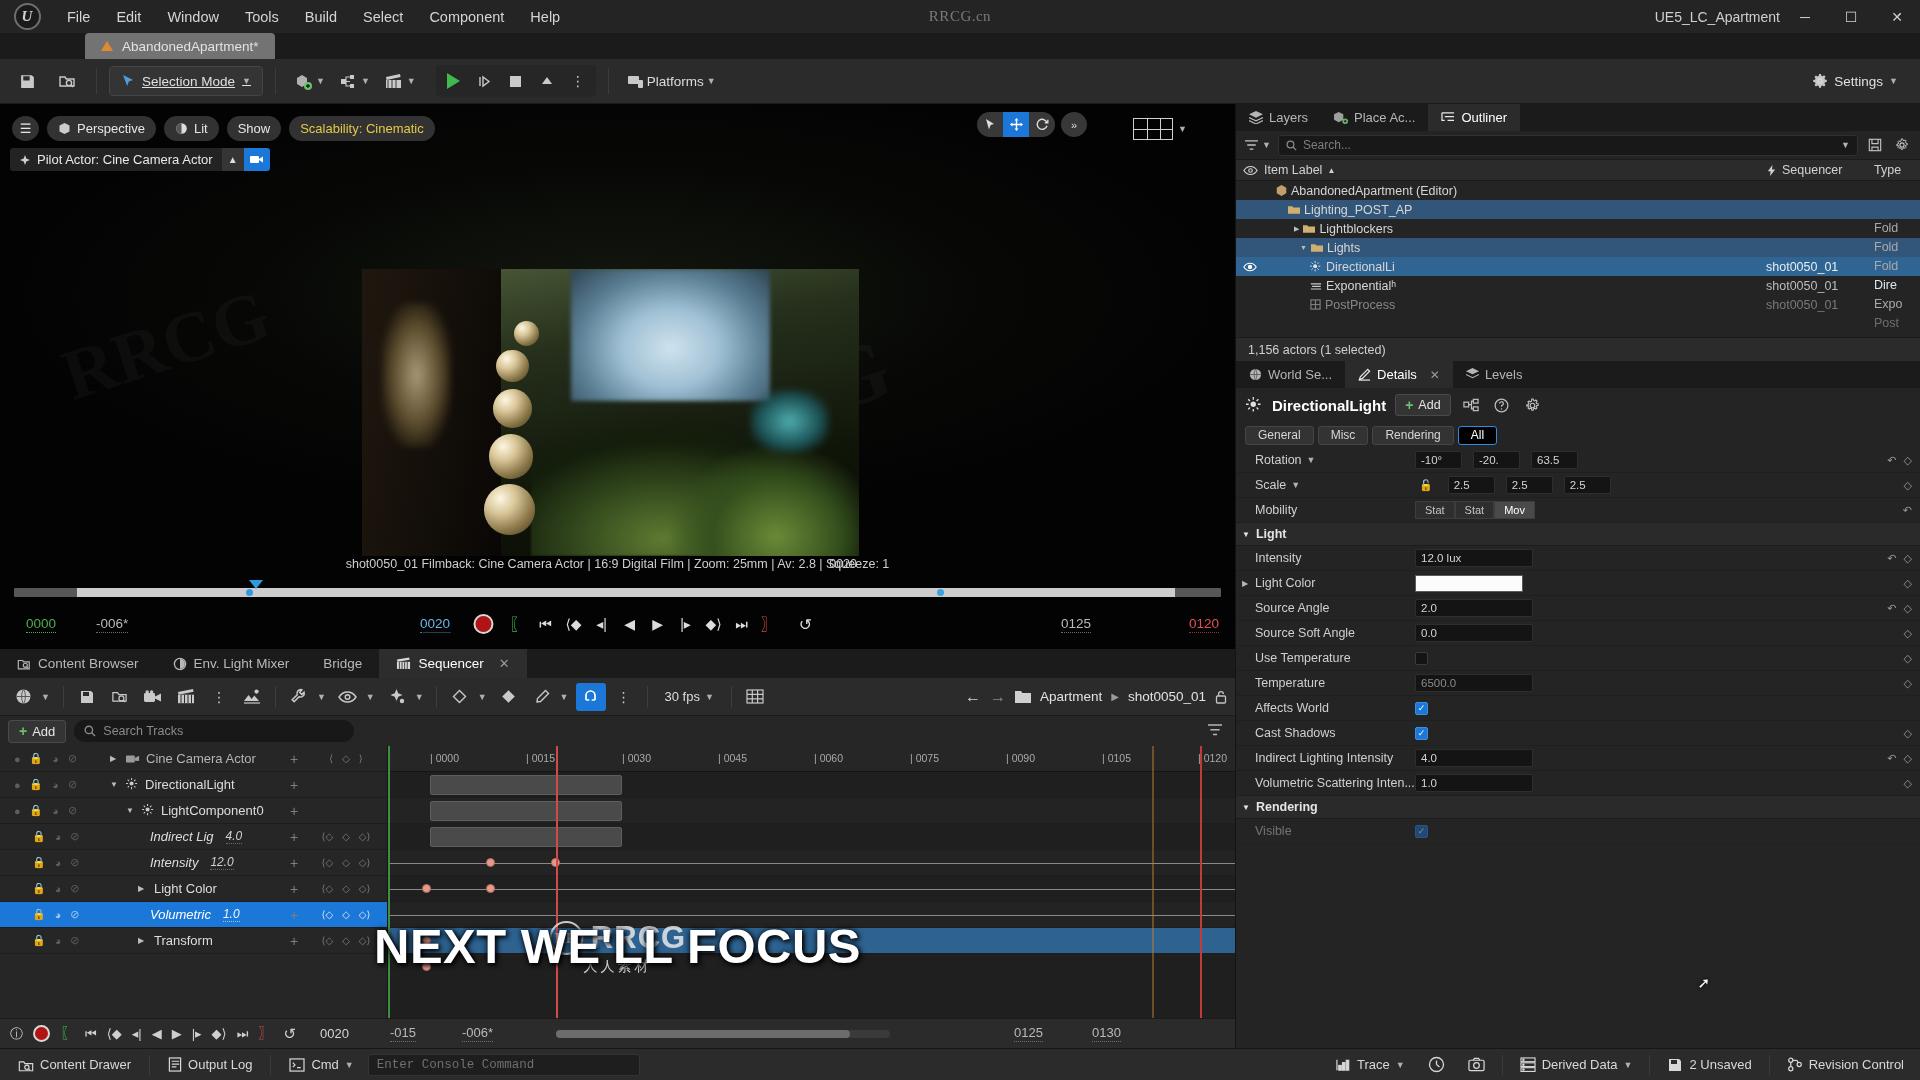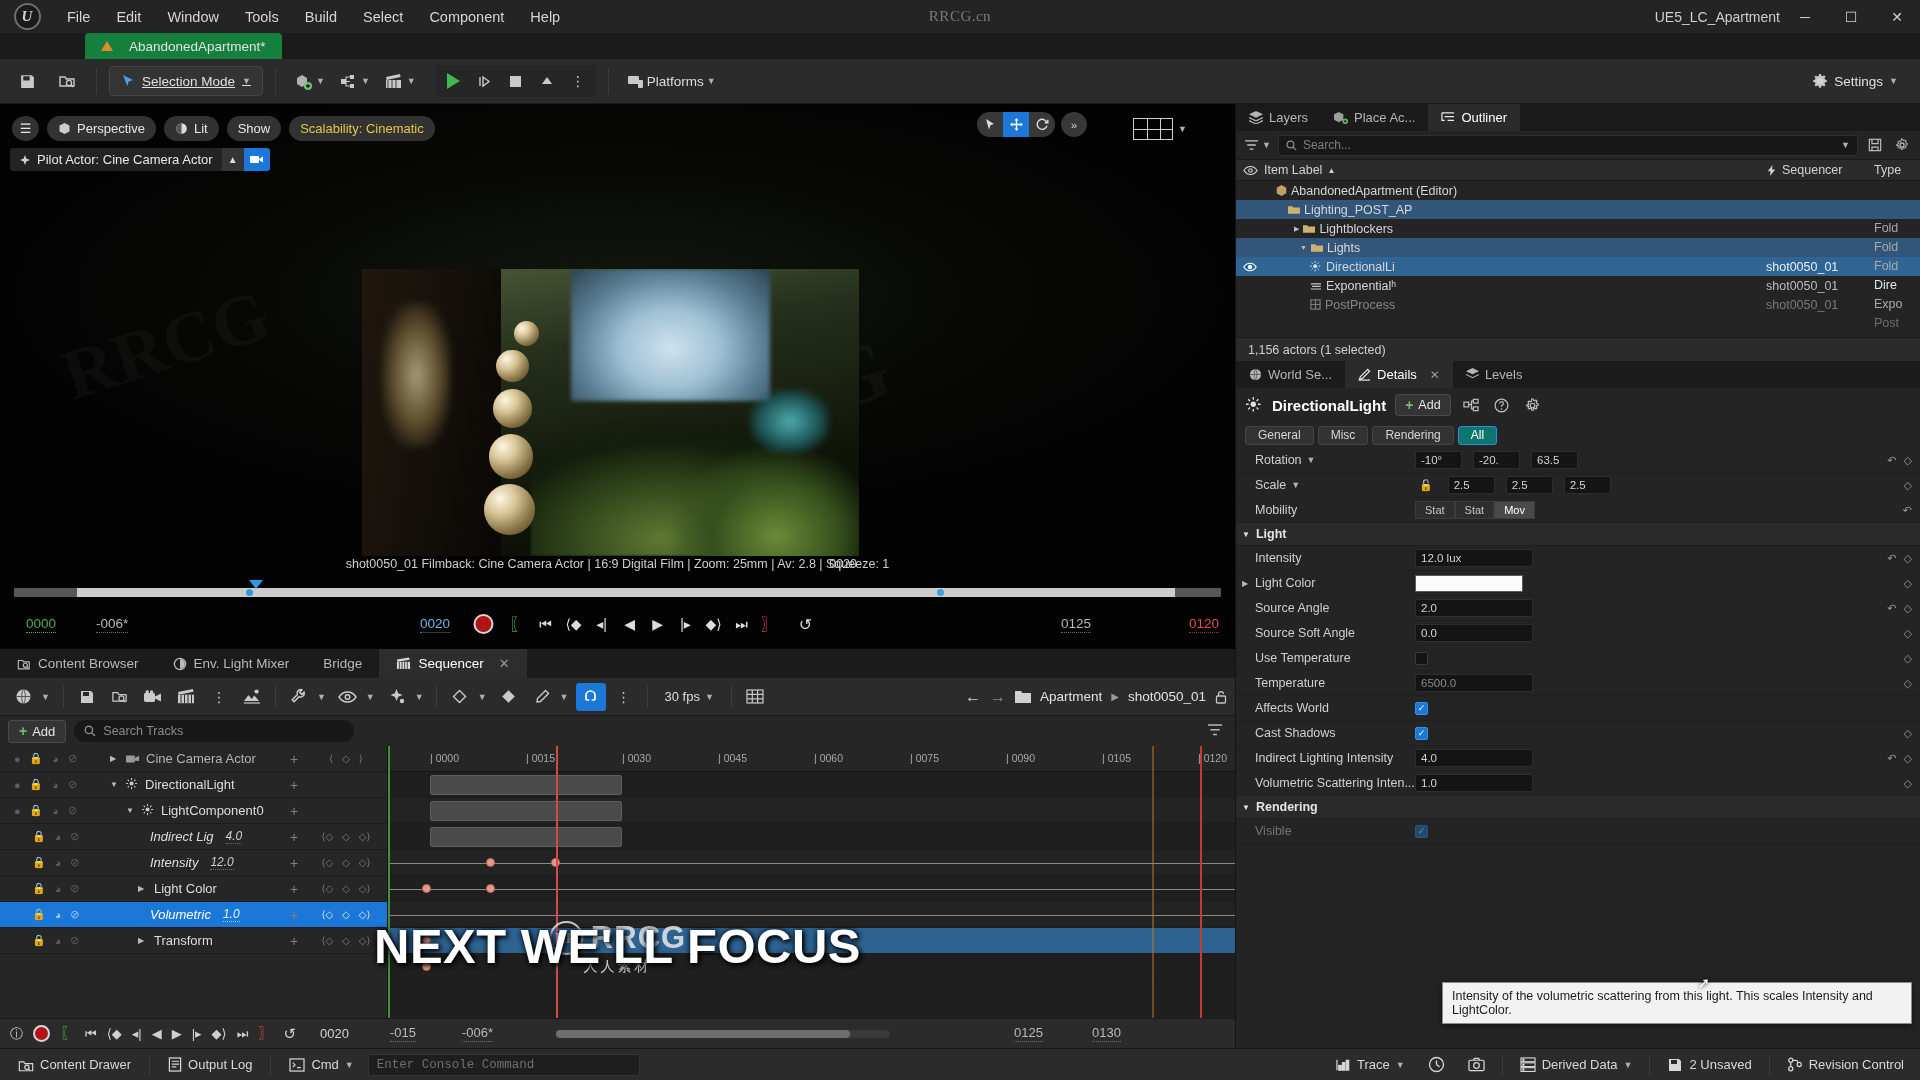--- a/index.html
+++ b/index.html
@@ -19,21 +19,21 @@
   .ue-logo .circ { width:27px;height:27px;border-radius:50%;border:2px solid #6e6e6e;display:flex;align-items:center;justify-content:center;background:#1a1a1a;font-size:15px;color:#cfcfcf;font-family:"Liberation Serif",serif;font-style:italic;font-weight:bold;}
   .menubar { display:flex; align-items:center; gap:0px; height:33px; }
   .menubar .mi { padding:4px 13px; font-size:14.5px; color:#d4d4d4; cursor:default; border-radius:2px;}
   .title-center { position:absolute; left:50%; transform:translateX(-50%); font-size:15px; color:#7a7a7a; letter-spacing:.5px; font-family:"Liberation Serif",serif;}
   .title-right { position:absolute; right:140px; font-size:14px; color:#cfcfcf; }
   .wincontrols { position:absolute; right:0; top:0; height:33px; display:flex; }
   .wincontrols div { width:46px; height:33px; display:flex;align-items:center;justify-content:center;color:#d0d0d0;font-size:14px; }
 
   
   .tabstrip { height:26px; background:#1b1b1b; display:flex; align-items:flex-end; flex:0 0 26px; padding-left:85px;}
-  .ptab { height:26px; background:#15803d; display:flex; align-items:center; gap:16px; padding:0 16px; border-top-left-radius:4px;border-top-right-radius:4px; font-size:13.5px; color:#e2e2e2;}
+  .ptab { height:26px; background:#737373; display:flex; align-items:center; gap:9px; padding:0 16px; border-top-left-radius:4px;border-top-right-radius:4px; font-size:13.5px; color:#e2e2e2;}
   .warn-tri { width:0;height:0;border-left:6px solid transparent;border-right:6px solid transparent;border-bottom:10px solid #e08a2e; }
 
   
   .toolbar { height:45px; background:#2b2b2b; display:flex; align-items:center; padding:0 10px; gap:6px; flex:0 0 45px; position:relative; border-bottom:1px solid #1a1a1a;}
   .tb-btn { width:34px;height:32px;display:flex;align-items:center;justify-content:center;border-radius:3px;color:#cbcbcb;}
   .tb-sep { width:1px;height:26px;background:#3c3c3c;margin:0 6px;}
   .mode-btn { height:30px;display:flex;align-items:center;gap:7px;padding:0 11px;background:#343434;border:1px solid #454545;border-radius:4px;font-size:13.5px;color:#e0e0e0;text-decoration:underline;}
   .dd-caret { font-size:9px;color:#b0b0b0;}
   .tb-group { display:flex;align-items:center;gap:2px; }
   .tb-combo { display:flex;align-items:center;gap:3px;height:32px;padding:0 6px;border-radius:3px; }
@@ -197,21 +197,21 @@
 
   .details{ flex:1; display:flex;flex-direction:column; background:#242424; min-height:0;}
   .det-title{ height:34px; display:flex;align-items:center;gap:9px;padding:0 10px;flex:0 0 34px;}
   .det-title .nm{ font-size:15px;color:#fff;font-weight:bold;}
   .det-add{ display:flex;align-items:center;gap:5px;height:22px;padding:0 9px;background:#343434;border:1px solid #4a4a4a;border-radius:3px;font-size:12.5px;color:#e6e6e6;}
   .det-icbtn{ width:22px;height:22px;display:flex;align-items:center;justify-content:center;color:#bfbfbf;font-size:13px;}
   .det-search{ height:30px; display:flex;align-items:center;gap:7px;padding:0 9px;flex:0 0 30px;}
   .det-sbox{ flex:1;height:22px;background:#181818;border:1px solid #303030;border-radius:3px;display:flex;align-items:center;gap:7px;padding:0 8px;font-size:12.5px;color:#7e7e7e;}
   .det-filters{ height:26px;display:flex;align-items:center;gap:4px;padding:0 9px;flex:0 0 26px;}
   .fchip{ height:19px;padding:0 12px;background:#333;border:1px solid #454545;border-radius:3px;font-size:12px;color:#d6d6d6;display:flex;align-items:center;}
-  .fchip.on{ background:#0f766e;border-color:#2f8ae8;color:#fff;}
+  .fchip.on{ background:#000000;border-color:#2f8ae8;color:#fff;}
   .det-list{ flex:1; overflow:hidden; }
   .prow{ height:25px; display:flex; align-items:center; padding-left:6px; font-size:12.5px; color:#d0d0d0; border-bottom:1px solid #1f1f1f;}
   .prow .pcaret{ width:13px; color:#b6b6b6; font-size:8px;}
   .prow .plabel{ width:160px; overflow:hidden;white-space:nowrap;}
   .prow .pfields{ flex:1; display:flex;align-items:center;gap:11px;}
   .prow .ptail{ width:54px; display:flex;align-items:center;justify-content:flex-end;gap:7px;color:#9a9a9a;font-size:11px;padding-right:8px;}
   .finp{ height:18px;background:#141414;border:1px solid #2e2e2e;border-radius:2px;display:flex;align-items:center;padding:0 5px;font-size:11.5px;color:#d4d4d4;}
   .finp.w3{ width:47px;}
   .finp.xwide{ width:118px;}
   .swatch{ width:108px;height:17px;background:#fcfcfc;border:1px solid #5a5a5a;}
@@ -1317,21 +1317,20 @@
             <span class="pfields">
               <span class="chk">✓</span>
             </span>
             <span class="ptail"></span>
           </div>
         </div>
       </div>
     </div>
   </div>
 
-  <div class="tooltip">Intensity of the volumetric scattering from this light.  This scales Intensity and LightColor.</div>
   <div class="cursor-ic">➚</div>
 
   <div class="statusbar">
     <div class="sb-item">
       <svg width="16" height="14" viewBox="0 0 18 15" fill="none" stroke="#d8d8d8" stroke-width="1.3">
           <path d="M1.5 4h5l1.3 2H16.5v8H1.5z"></path>
           <circle cx="10" cy="10" r="2.4"></circle>
           <path d="M11.8 11.8L13.6 13.6"></path>
         </svg>
       <span>Content Drawer</span>

